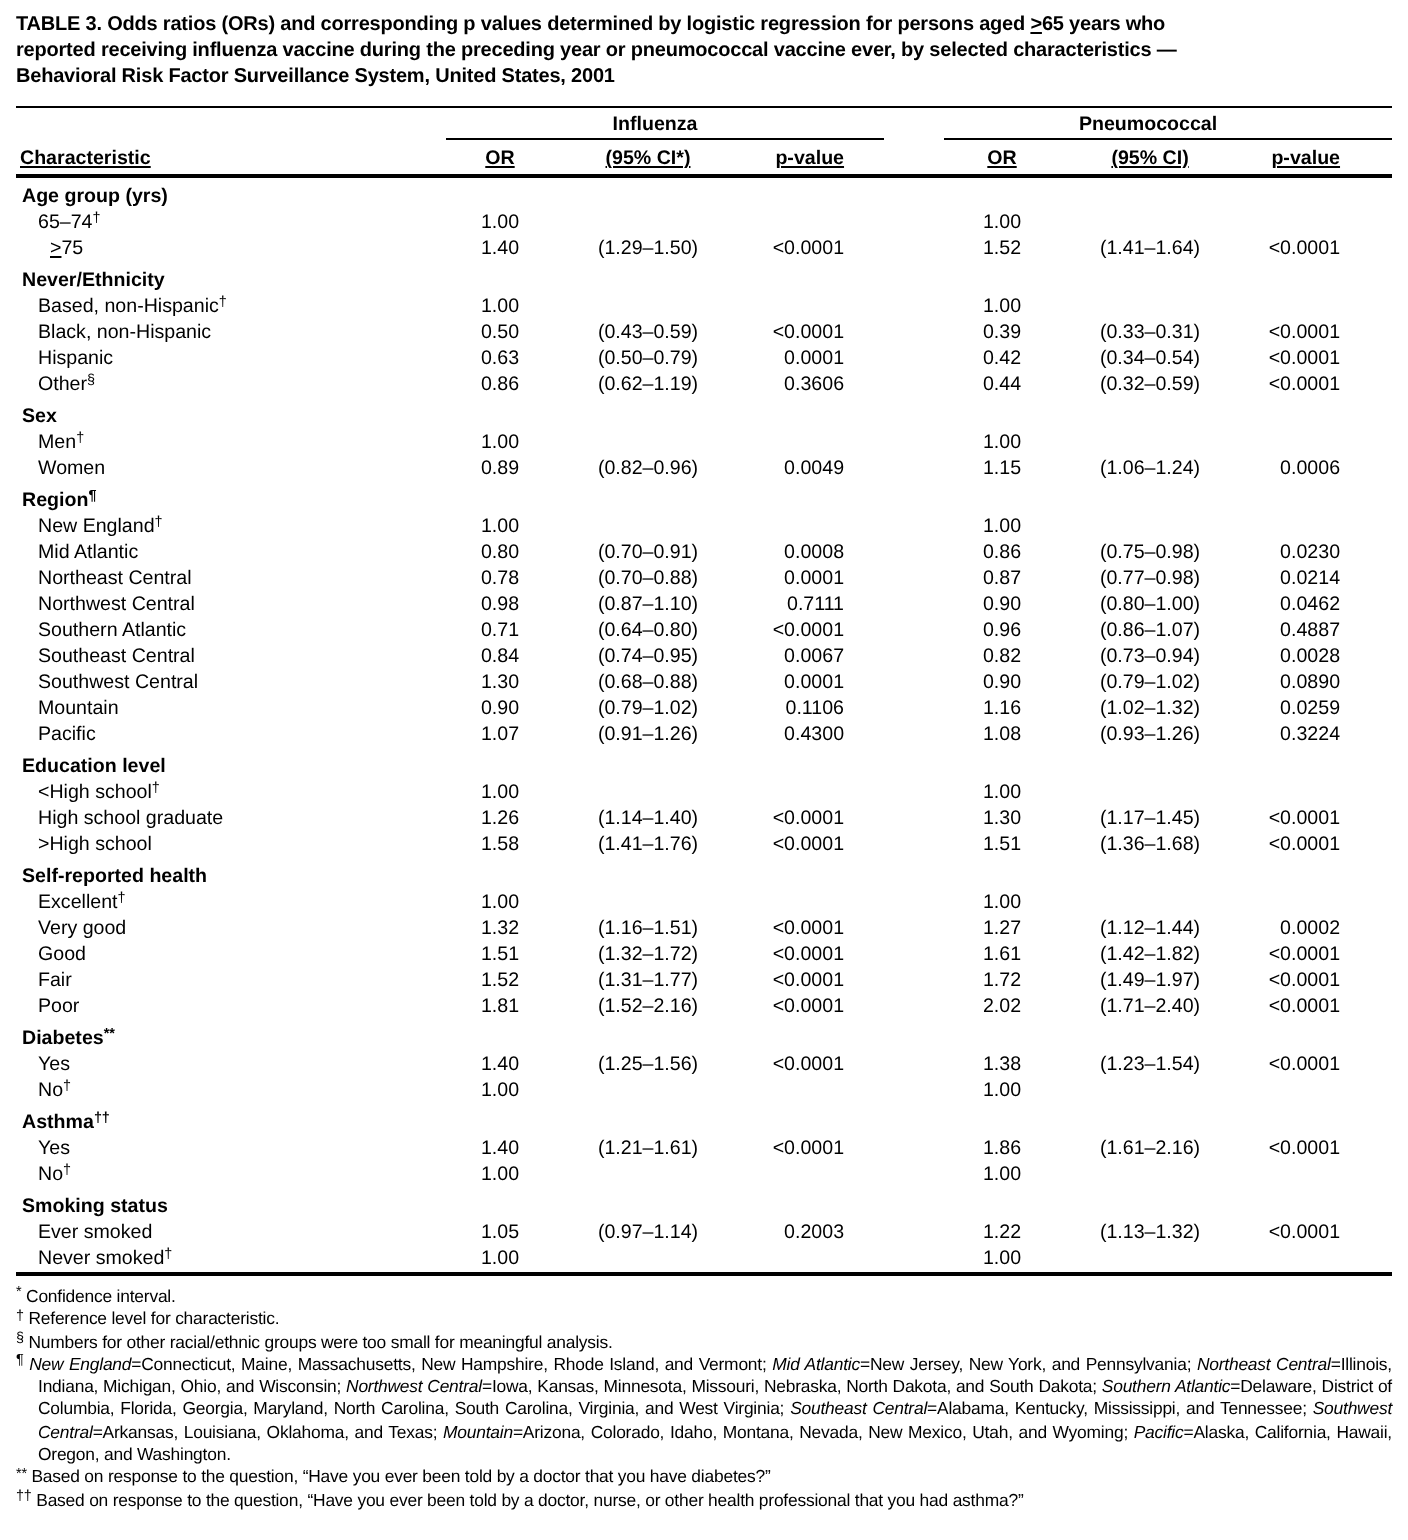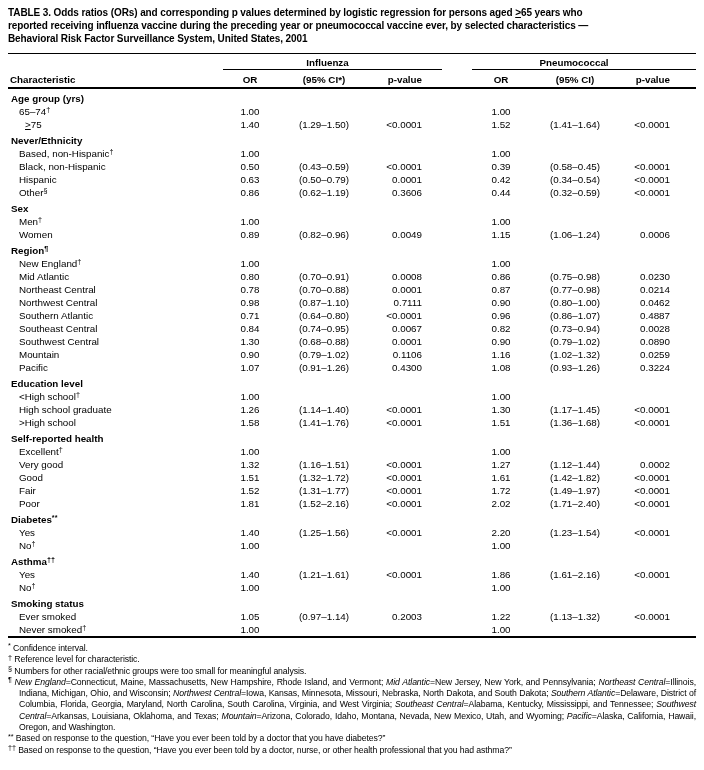--- a/index.html
+++ b/index.html
@@ -23,21 +23,21 @@
   .group-row td {
     font-weight:bold; font-size:9.8px; text-align:center;
     vertical-align:bottom; height:14px; padding-bottom:1px;
   }
   .group { border-bottom:1px solid #000; }
   .group.flu  { padding-right:10px;text-align:center; }
   .group.pneu { padding-right:20px;text-align:center; }
 
   .colhead-row td {
     font-weight:bold; font-size:9.8px; vertical-align:bottom;
-    height:15px; border-bottom:2px solid #000; padding-bottom:2px;
+    height:15px; border-bottom:2px solid #000; padding-bottom:2px;text-decoration:underline;
   }
   .char-head { text-align:left; padding-left:2px; }
 
   td.or { text-align:center; }
   td.ci { text-align:center; }
   td.pv { text-align:right; }
   td.pv1 { padding-right:20px; }
   td.pv2 { padding-right:26px; }
 
   tbody td { font-size:9.8px; line-height:13px; vertical-align:bottom; }
@@ -138,21 +138,21 @@
           <td class="ci"></td>
           <td class="pv pv2"></td>
         </tr>
         <tr>
           <td class="lbl"><span>Black, non-Hispanic</span><sup></sup></td>
           <td class="or">0.50</td>
           <td class="ci">(0.43–0.59)</td>
           <td class="pv pv1">&lt;0.0001</td>
           <td></td>
           <td class="or">0.39</td>
-          <td class="ci">(0.58–0.45)</td>
+          <td class="ci">(0.33–0.31)</td>
           <td class="pv pv2">&lt;0.0001</td>
         </tr>
         <tr>
           <td class="lbl"><span>Hispanic</span><sup></sup></td>
           <td class="or">0.63</td>
           <td class="ci">(0.50–0.79)</td>
           <td class="pv pv1">0.0001</td>
           <td></td>
           <td class="or">0.42</td>
           <td class="ci">(0.34–0.54)</td>
@@ -372,21 +372,21 @@
         </tr>
         <tr class="sec">
           <td colspan="8"><span>Diabetes</span><sup>**</sup></td>
         </tr>
         <tr>
           <td class="lbl"><span>Yes</span><sup></sup></td>
           <td class="or">1.40</td>
           <td class="ci">(1.25–1.56)</td>
           <td class="pv pv1">&lt;0.0001</td>
           <td></td>
-          <td class="or">2.20</td>
+          <td class="or">1.38</td>
           <td class="ci">(1.23–1.54)</td>
           <td class="pv pv2">&lt;0.0001</td>
         </tr>
         <tr>
           <td class="lbl"><span>No</span><sup>†</sup></td>
           <td class="or">1.00</td>
           <td class="ci"></td>
           <td class="pv pv1"></td>
           <td></td>
           <td class="or">1.00</td>

